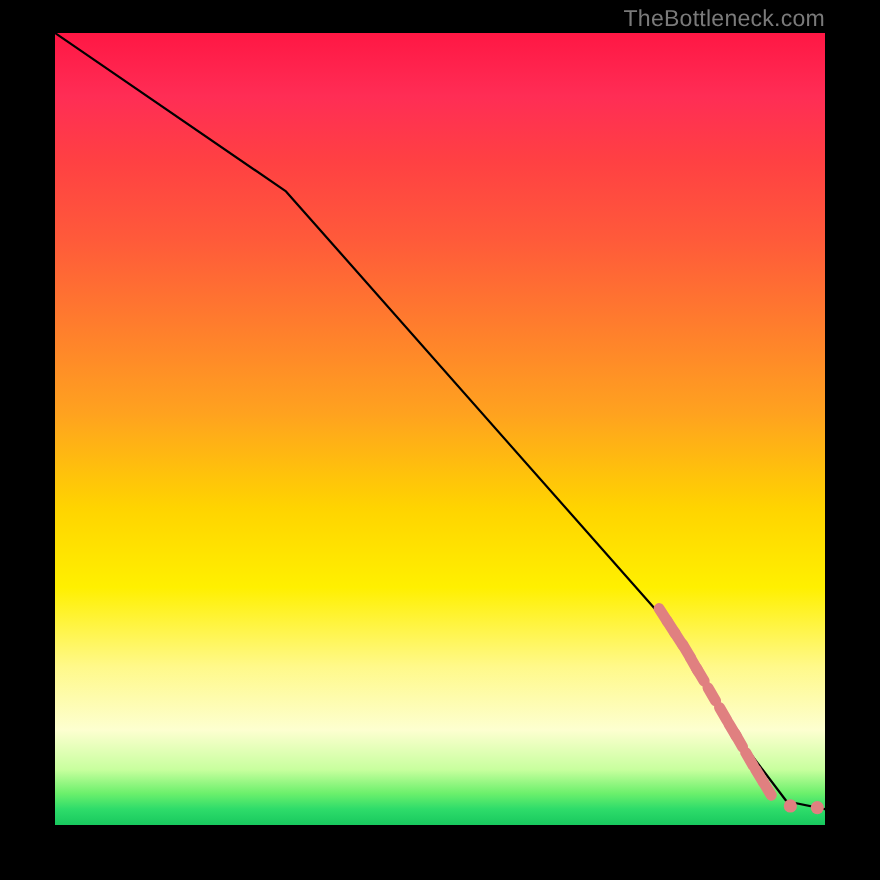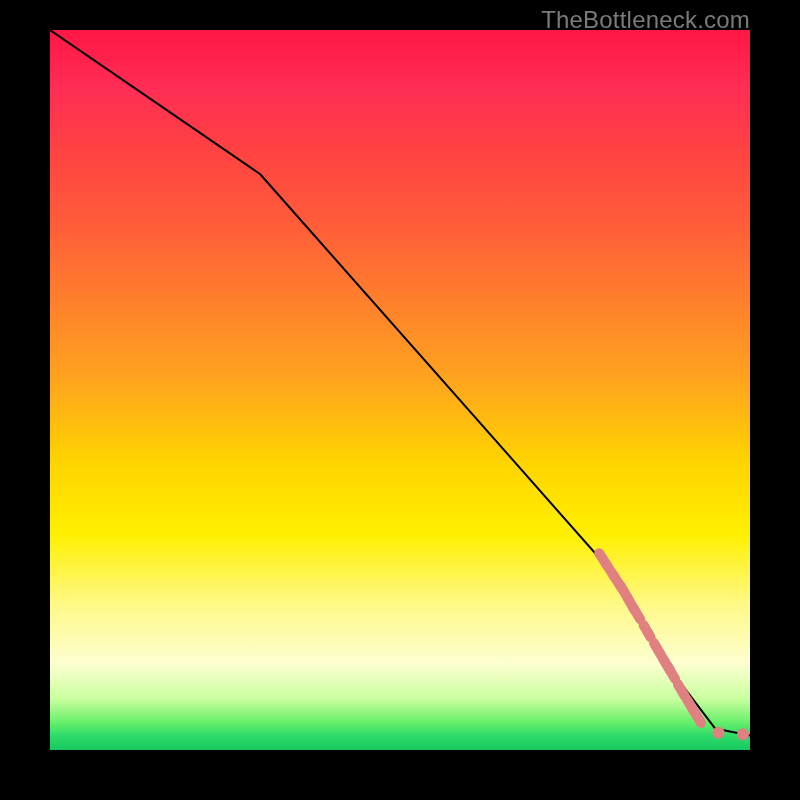--- a/index.html
+++ b/index.html
@@ -44,21 +44,21 @@
   }
   .plot svg {
     position: absolute;
     left: 0; top: 0;
   }
   .attribution {
     position: absolute;
     top: 6px;
     right: 50px;
     color: #7a7a7a;
-    font-size: 24px;
+    font-size: 21px;
     font-weight: 500;
     letter-spacing: 0.2px;
     text-align: center;
   }
 </style>
 </head>
 <body>
 
 <div class="frame">
   <div class="attribution">TheBottleneck.com</div>

